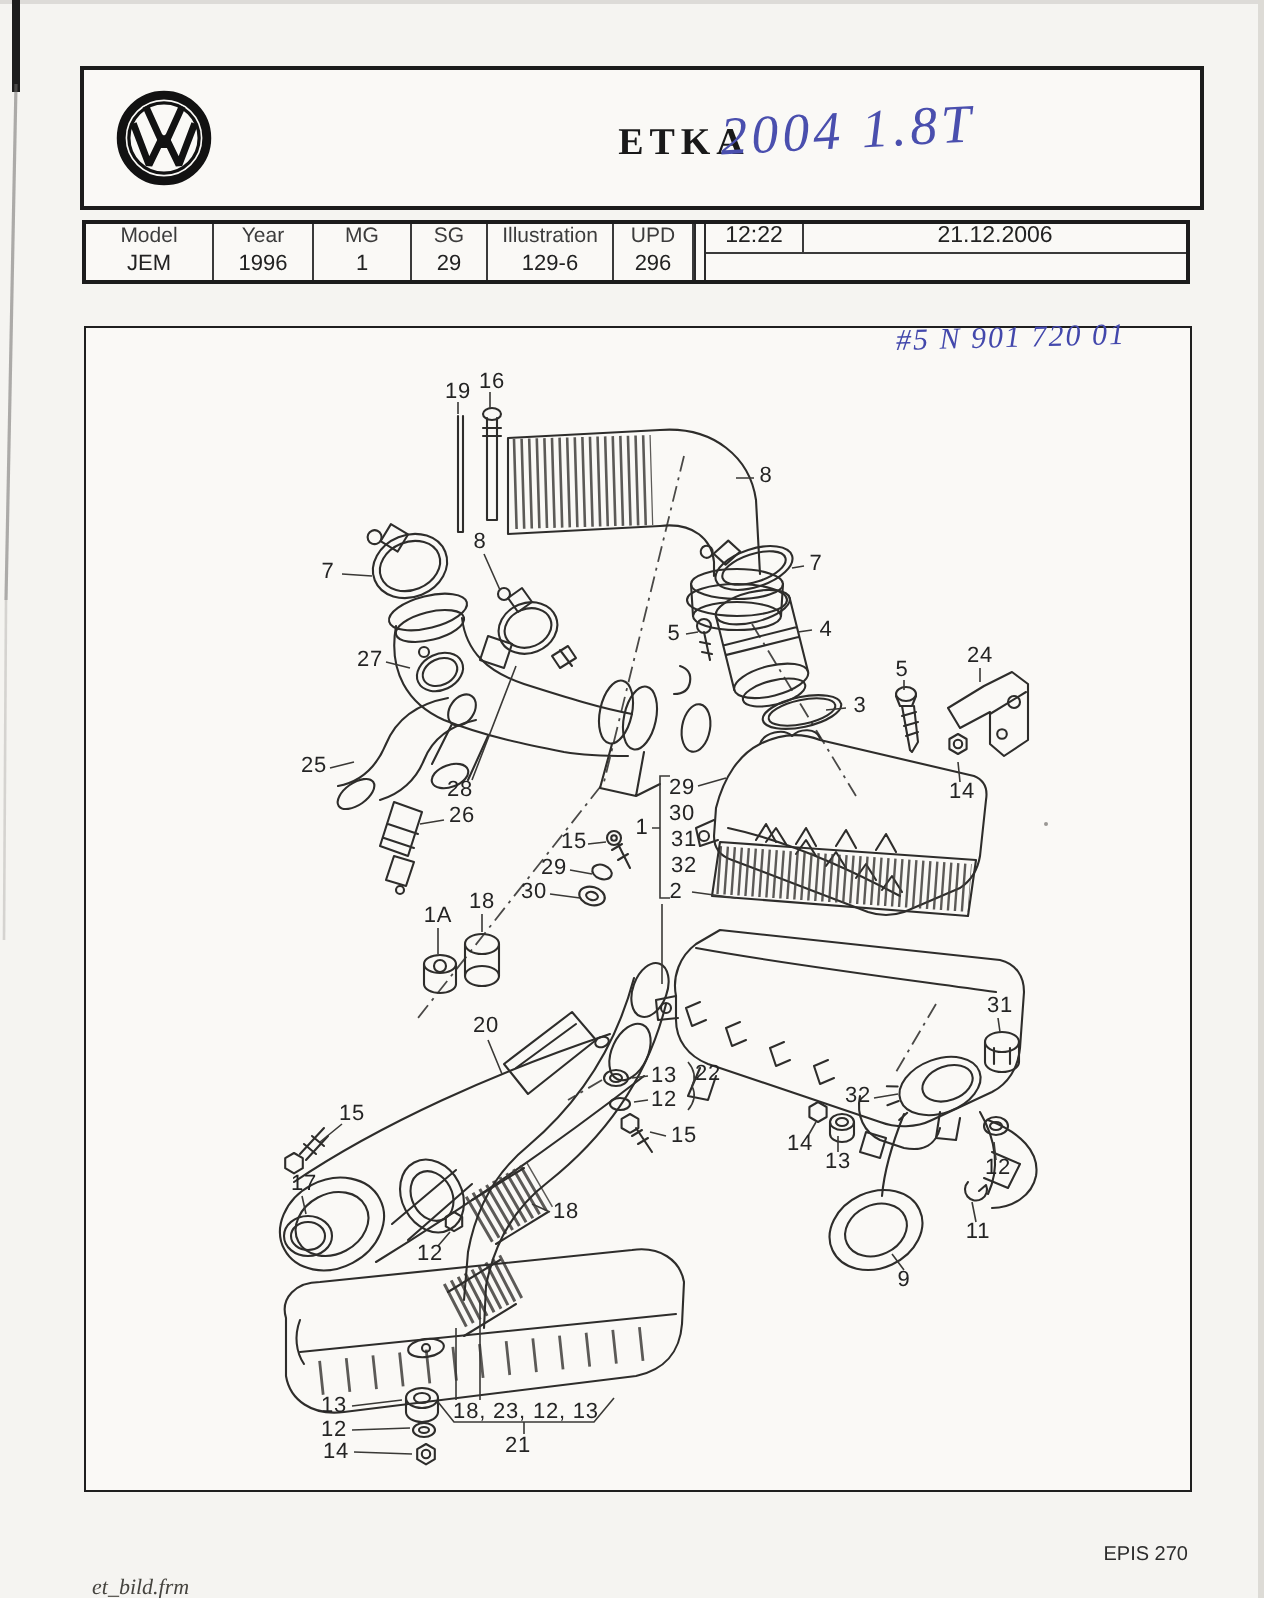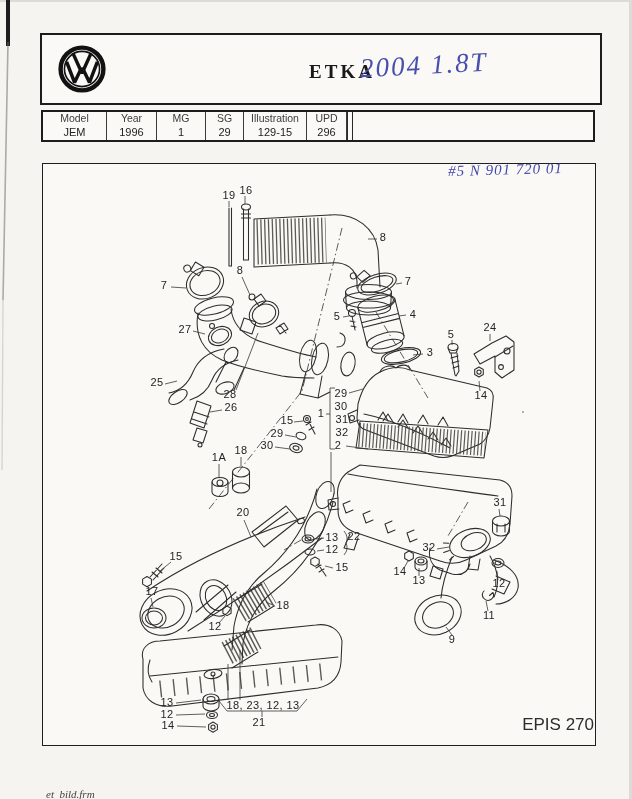--- a/index.html
+++ b/index.html
@@ -33,21 +33,21 @@
   .hw2{position:absolute;left:448px;top:161px;width:150px;
        font-family:"Liberation Serif",serif;font-style:italic;font-size:15px;color:#4348ac;
        transform:rotate(-1.5deg);letter-spacing:1px;white-space:nowrap;}
   
   .dia-box{position:absolute;left:42px;top:163px;width:554px;height:583px;border:1.8px solid #1f1f1f;
            background:#faf9f6;box-sizing:border-box;}
   #dsvg{position:absolute;left:0;top:0;width:632px;height:799px;}
   
   .foot-l{position:absolute;left:46px;top:758px;font-family:"Liberation Serif",serif;font-style:italic;
           font-size:11px;color:#46443f;margin-top:30px;}
-  .foot-r{position:absolute;right:38px;top:715px;font-size:17px;color:#2c2c2c;}
+  .foot-r{position:absolute;right:38px;top:772px;font-size:10px;color:#2c2c2c;}
   
   .ink{stroke:#2e2d2b;stroke-width:1.05;fill:none;stroke-linecap:round;stroke-linejoin:round;}
   .thin{stroke:#3a3936;stroke-width:.8;fill:none;}
   .dd{stroke:#4a4947;stroke-width:.9;fill:none;stroke-dasharray:8 3 1.5 3;}
   .corr{stroke:#413f3c;opacity:.85;}
   #callout-layer text{font-family:"Liberation Sans",sans-serif;font-size:11px;fill:#242424;
                       text-anchor:middle;letter-spacing:.4px;}
 </style>
 </head>
 <body>
@@ -80,28 +80,32 @@
     <div class="lcol" style="width:49px">
       <div class="th">MG</div>
       <div class="tv">1</div>
     </div>
     <div class="lcol" style="width:38px">
       <div class="th">SG</div>
       <div class="tv">29</div>
     </div>
     <div class="lcol" style="width:63px">
       <div class="th">Illustration</div>
-      <div class="tv">129-15</div>
+      <div class="tv">129-6</div>
     </div>
     <div class="lcol" style="width:40px">
       <div class="th">UPD</div>
       <div class="tv">296</div>
     </div>
     <div class="dsep"></div>
     <div class="rblk">
+      <div class="rtop">
+        <div class="rtime">12:22</div>
+        <div class="rdate">21.12.2006</div>
+      </div>
       <div class="rbot"></div>
     </div>
   </div>
 
   <div class="dia-box"></div>
   <div class="hw2">#5   N 901 720 01</div>
 
   <svg id="dsvg" viewBox="0 0 632 799">
 
     <g>

